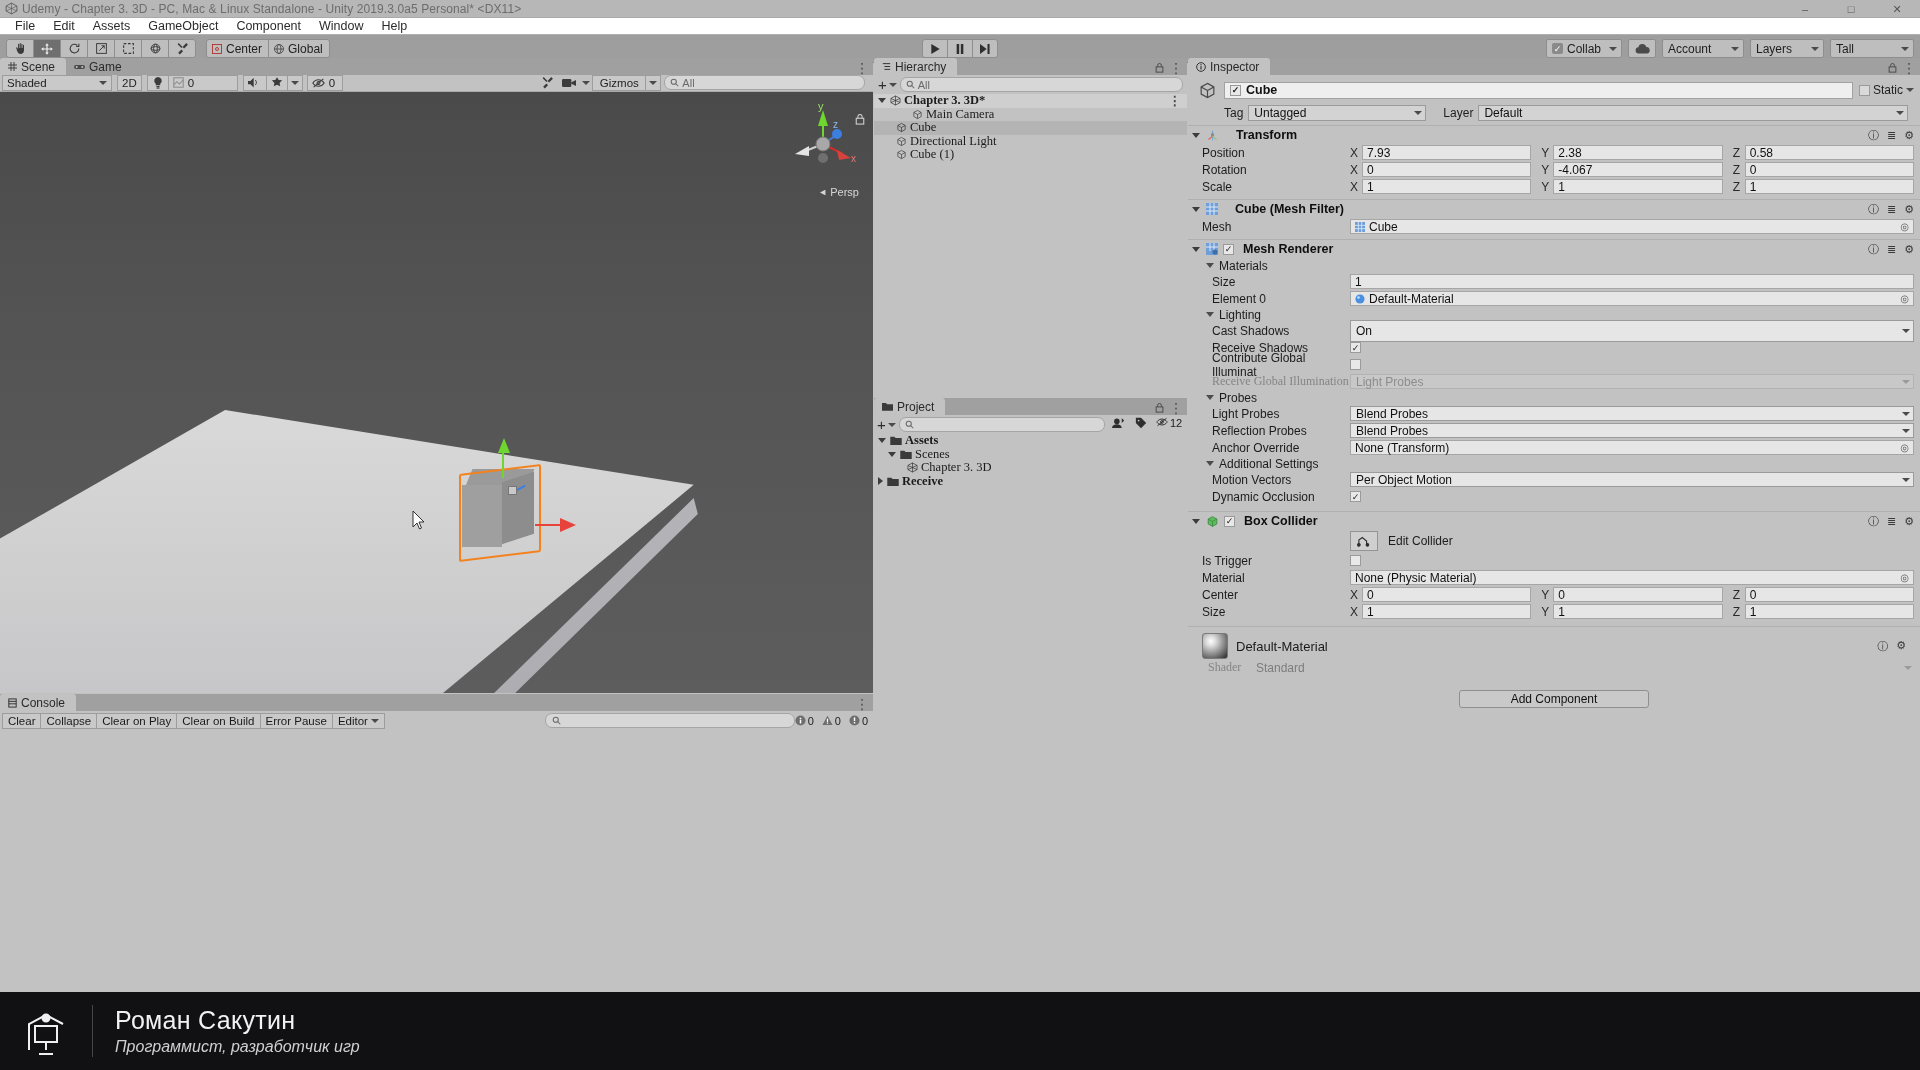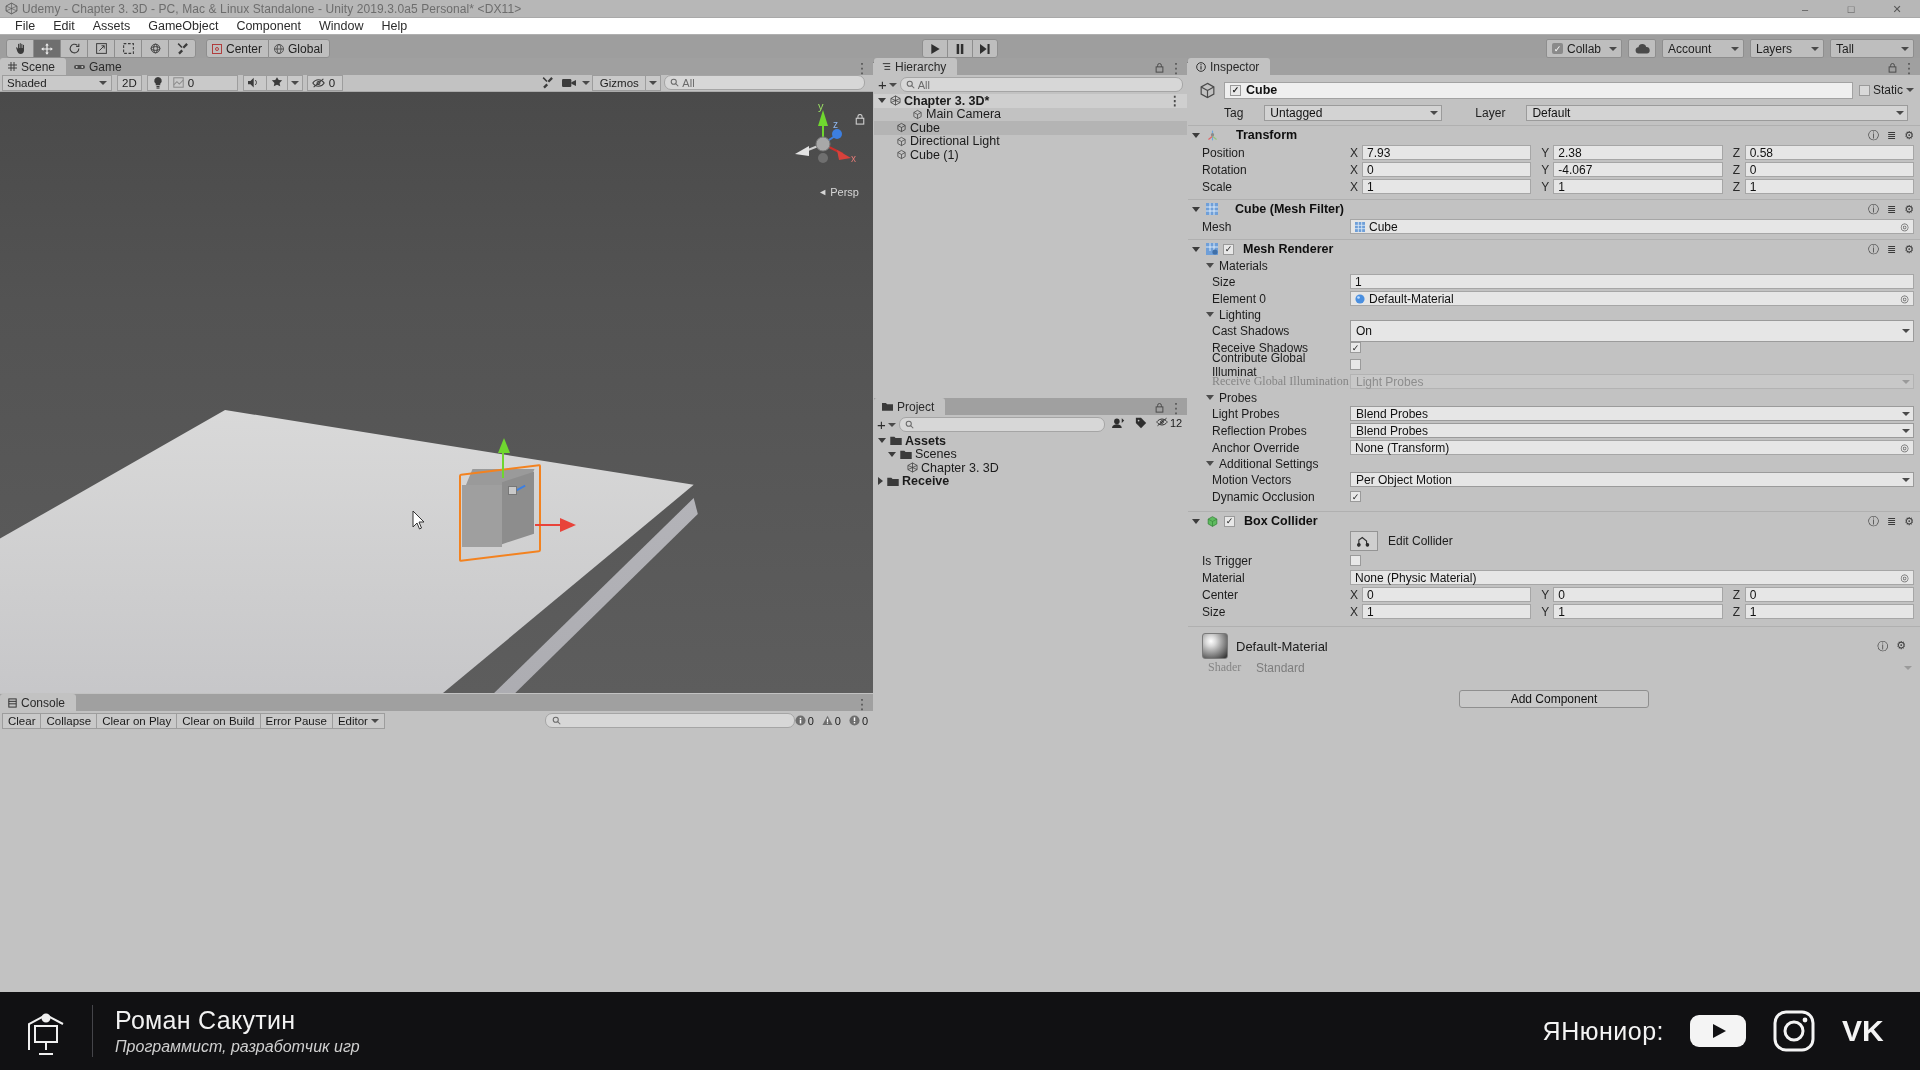--- a/index.html
+++ b/index.html
@@ -146,39 +146,39 @@
   .console-counts { position:absolute; right: 2px; display:flex; align-items:center; gap:2px; }
   .cnt { display:flex; align-items:center; gap:2px; font-size:11px; color:#1c1c1c; padding:0 3px; height:16px;}
   .console-body { height: 107px; background:#c2c2c2; }
 
   
   .hier-panel { position:absolute; left: 874px; top: 58px; width: 313px; height: 338px; background:#c2c2c2; }
   .hier-searchbar { height: 19px; display:flex; align-items:center; gap:3px; padding: 2px 4px; background:#c2c2c2;}
   .plus-btn { display:flex; align-items:center; gap:2px; color:#2c2c2c; font-size:15px; line-height:1;}
   .searchfield { flex:1; height:15px; background:#d7d7d7; border:1px solid #a5a5a5; border-radius:7px;
     display:flex; align-items:center; padding-left:5px; gap:3px; font-size:11px; color:#6a6a6a;}
-  .tree { font-size:12.5px; color:#1b1b1b; }
+  .tree { font-size:12.5px; color:#1b1b1b;font-family:Liberation Serif, serif; }
   .trow { height: 13.5px; display:flex; align-items:center; gap:3px; padding-left: 4px; position:relative; }
   .trow.scene-root { background:#cfcfcf; font-weight:bold; }
   .trow.selected { background:#b4b4b4; }
   .tri { width:0;height:0;border-left:4.5px solid transparent;border-right:4.5px solid transparent;border-top:5px solid #3c3c3c; margin-right:1px;}
   .tri.right { border-top:4.5px solid transparent;border-bottom:4.5px solid transparent;border-left:5px solid #3c3c3c; border-right:none;}
 
   
   .proj-panel { position:absolute; left:874px; top: 398px; width: 313px; height: 422px; background:#c2c2c2; }
   .proj-toolbar { height:19px; display:flex; align-items:center; gap:3px; padding:2px 3px; }
   .proj-icon-btn { width:20px;height:15px; display:flex; justify-content:center; color:#2e2e2e; }
 
   
   .insp-panel { position:absolute; left: 1188px; top: 58px; width: 732px; height: 762px; background:#c2c2c2; overflow:hidden; }
   .insp-head { display:flex; align-items:center; gap:6px; padding: 4px 6px 2px 8px; }
   .cube-ico { width:22px; height:22px; display:flex; align-items:center; justify-content:center; color:#4a4a4a;}
   .name-field { flex:1; height:17px; background:#efefef; border:1px solid #a2a2a2; display:flex; align-items:center; gap:5px; padding-left:5px; font-weight:bold; font-size:12.5px; color:#101010;}
   .static-wrap { display:flex; align-items:center; gap:3px; font-size:12px; color:#1e1e1e;}
-  .insp-row2 { display:flex; align-items:center; gap:21px; padding: 2px 6px 4px 36px; font-size:12px; color:#1e1e1e;}
+  .insp-row2 { display:flex; align-items:center; gap:5px; padding: 2px 6px 4px 36px; font-size:12px; color:#1e1e1e;}
   .ddown { height:16px; background:#d3d3d3; border:1px solid #9b9b9b; display:flex; align-items:center; justify-content:space-between; padding:0 3px 0 5px; font-size:12px; color:#111;}
   .comp-header { height:19px; background:#c2c2c2; display:flex; align-items:center; gap:5px; padding-left:4px; border-top:1px solid #b0b0b0; position:relative;}
   .comp-title { font-weight:bold; font-size:12.5px; color:#0f0f0f; margin-left: 12px;}
   .comp-icons { position:absolute; right:6px; display:flex; gap:8px; align-items:center; color:#3a3a3a; font-size:11px;}
   .prow { height:17px; display:flex; align-items:center; font-size:12px; color:#1c1c1c; padding-left: 14px;}
   .plabel { width: 148px; flex-shrink:0; }
   .plabel.ind { padding-left: 10px; }
   .plabel.dim { color:#858585;font-family:Liberation Serif, serif; }
   .field { height:15px; background:#e6e6e6; border:1px solid #a6a6a6; display:flex; align-items:center; padding-left:4px; font-size:12px; color:#101010;}
   .axis3 { display:flex; align-items:center; gap:0; flex:1; padding-right:6px;}
@@ -1022,36 +1022,15 @@
         <rect x="16" y="22" width="22" height="16"></rect>
         <path d="M27 38v8M20 50h14"></path>
         <circle cx="27" cy="14" r="3.5" fill="#f0f0f0"></circle>
       </svg>
     </div>
     <div class="banner-div"></div>
     <div>
       <div class="banner-name">Роман Сакутин</div>
       <div class="banner-sub">Программист, разработчик игр</div>
     </div>
-    <div class="banner-right">
-      <span class="brand-text">ЯНюниор:</span>
-      <span class="soc">
-        <svg width="56" height="40" viewBox="0 0 56 40">
-            <rect x="0" y="4" width="56" height="32" rx="9" fill="#f4f4f4"></rect>
-            <path d="M23 13l13 7-13 7z" fill="#111113"></path>
-          </svg>
-      </span>
-      <span class="soc">
-        <svg width="44" height="44" viewBox="0 0 44 44" fill="none" stroke="#f4f4f4" stroke-width="3">
-            <rect x="3" y="3" width="38" height="38" rx="11"></rect>
-            <circle cx="22" cy="22" r="9"></circle>
-            <circle cx="33" cy="11" r="2.4" fill="#f4f4f4" stroke="none"></circle>
-          </svg>
-      </span>
-      <span class="soc">
-        <svg width="52" height="34" viewBox="0 0 52 34">
-            <text x="0" y="27" font-family="Liberation Sans" font-size="30" font-weight="bold" fill="#f4f4f4">VK</text>
-          </svg>
-      </span>
-    </div>
   </div>
 
 </div>
 
 </body></html>

